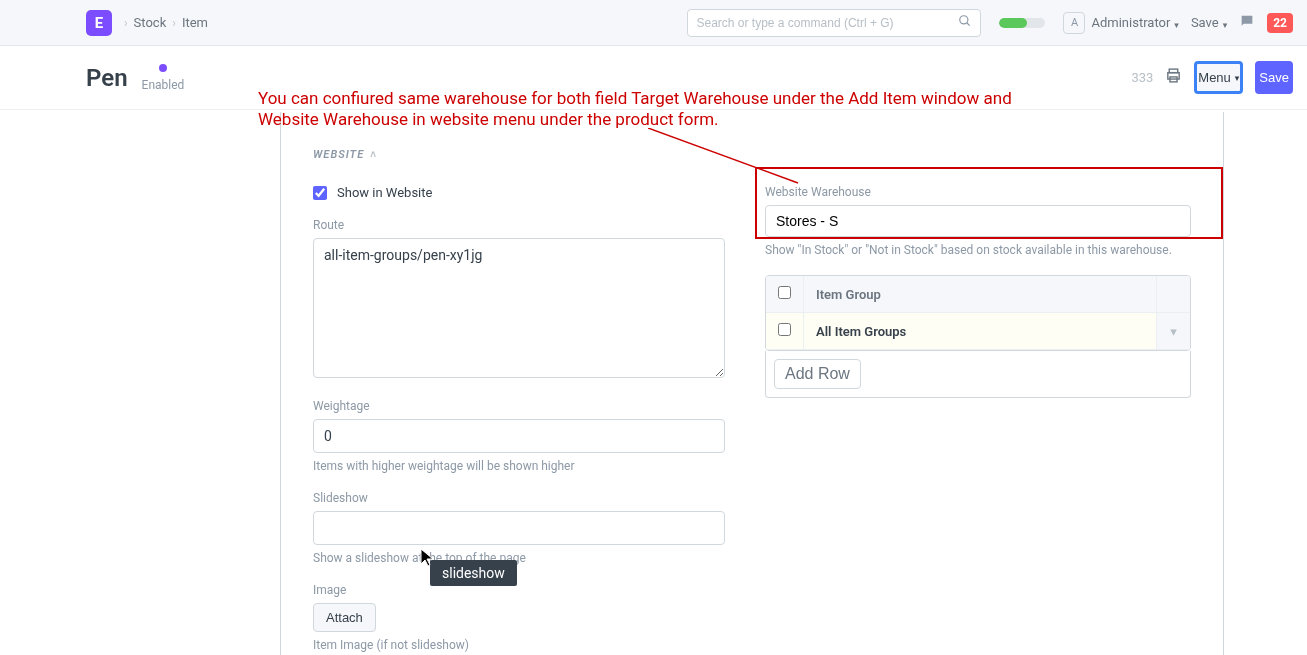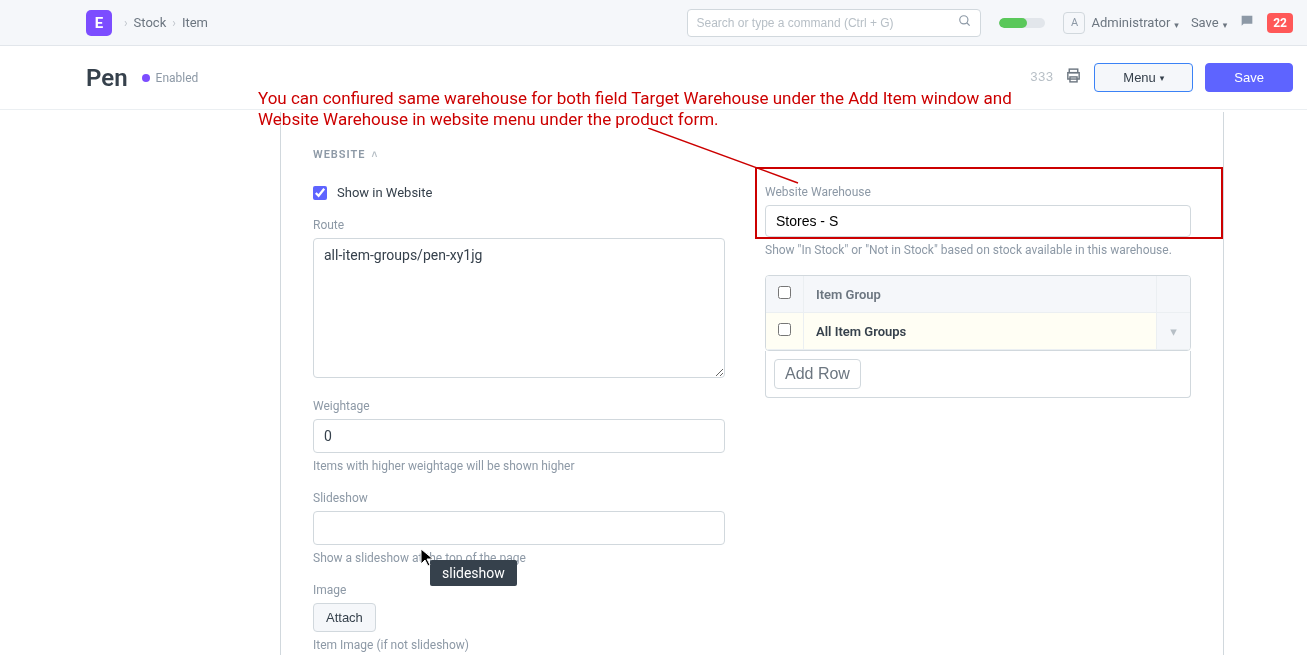--- a/index.html
+++ b/index.html
@@ -70,28 +70,28 @@
 
   
   .page-head {
     height: 64px;
     border-bottom: 1px solid #ebeff2;
     display:flex; align-items:center;
     padding: 0 14px 0 86px;
     position: relative;
   }
   .page-title { font-size: 24px; font-weight: 600; color:#36414c; }
-  .enabled-pill { display:flex; align-items:center; gap:6px; margin-left:14px; color:#8d99a6; font-size:12px;}
+  .enabled-pill { display:flex; align-items:center; gap:6px; margin-left:14px; color:#8d99a6; font-size:12px;flex-direction:column;}
   .dot-blue { width:8px; height:8px; border-radius:50%; background:#7c4dff; display:inline-block; }
   .head-right { margin-left:auto; display:flex; align-items:center; gap:12px; }
-  .faded-num { color:#b7bfc6; font-size:13px;font-family:Liberation Mono, monospace; }
+  .faded-num { color:#b7bfc6; font-size:13px; }
   .print-icon { color:#6c7680; font-size:16px; }
   .btn {
-    border:1px solid #3b82f6; background:#f5f7fa; border-radius:4px;
-    padding: 6px 28px; font-size:13px; color:#36414c; display:inline-flex; align-items:center; gap:4px;
+    border:3px solid #3b82f6; background:#f5f7fa; border-radius:4px;
+    padding: 6px 1px; font-size:13px; color:#36414c; display:inline-flex; align-items:center; gap:4px;
   }
   .btn-primary { background:#5e64ff; border-color:#5e64ff; color:#fff; }
 
   
   .annotation {
     position:absolute; left:258px; top:88px; color:#c00; font-size:17px; line-height:1.25;
     pointer-events:none; z-index:50;
   }
   .anno-line {
     position:absolute; left:648px; top:128px; width:160px; height:60px; z-index:49;
@@ -100,21 +100,21 @@
 
   
   .card {
     position:absolute; left:280px; top:112px; width:944px;
     border:1px solid #d1d8dd; border-top:none;
     background:#fff;
     height: 544px;
   }
   .section-head {
     color:#8d99a6; font-size:11px; letter-spacing:1px; font-weight:600;
-    padding: 36px 0 0 32px; display:flex; align-items:center; gap:6px;
+    padding: 36px 0 0 32px; display:flex; align-items:center; gap:6px;font-style:italic;
   }
   .sec-caret { font-size:10px; color:#b7bfc6; }
   .form-body { display:flex; padding: 24px 32px 8px 32px; gap:40px; }
   .col { flex:1; }
   .field { margin-bottom: 18px; }
   .label { color:#8d99a6; font-size:12px; margin-bottom:6px; display:block; }
   .help { color:#8d99a6; font-size:12px; margin-top:6px; }
   .checkbox-row { display:flex; align-items:center; gap:10px; margin-bottom:18px; }
   .checkbox-row input { width:14px; height:14px; accent-color:#5e64ff; }
   .checkbox-row .cb-label { color:#36414c; font-size:13px; }

